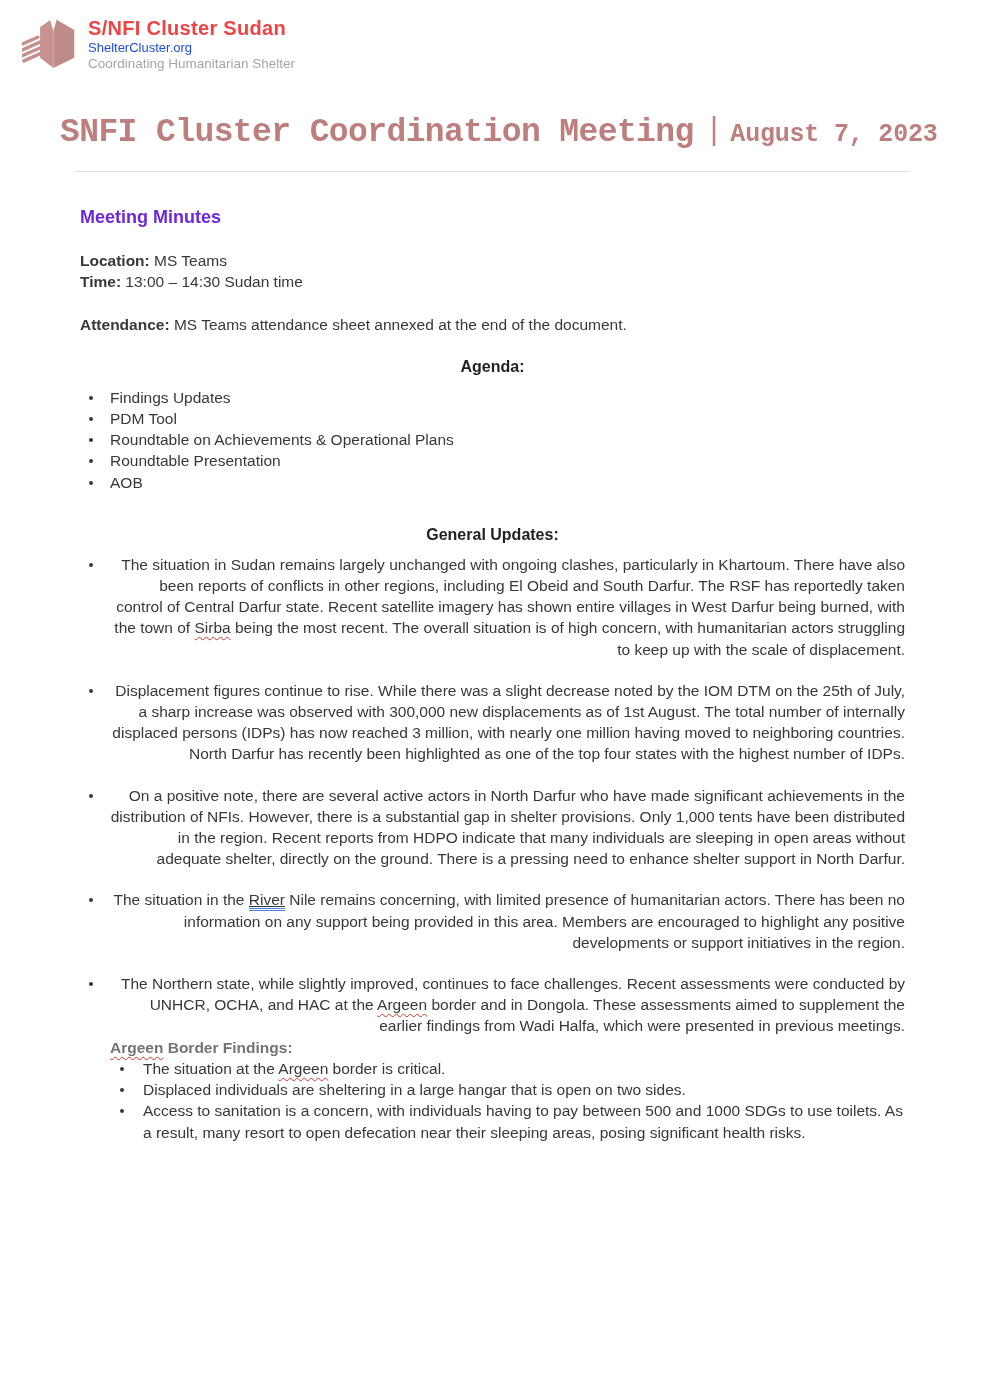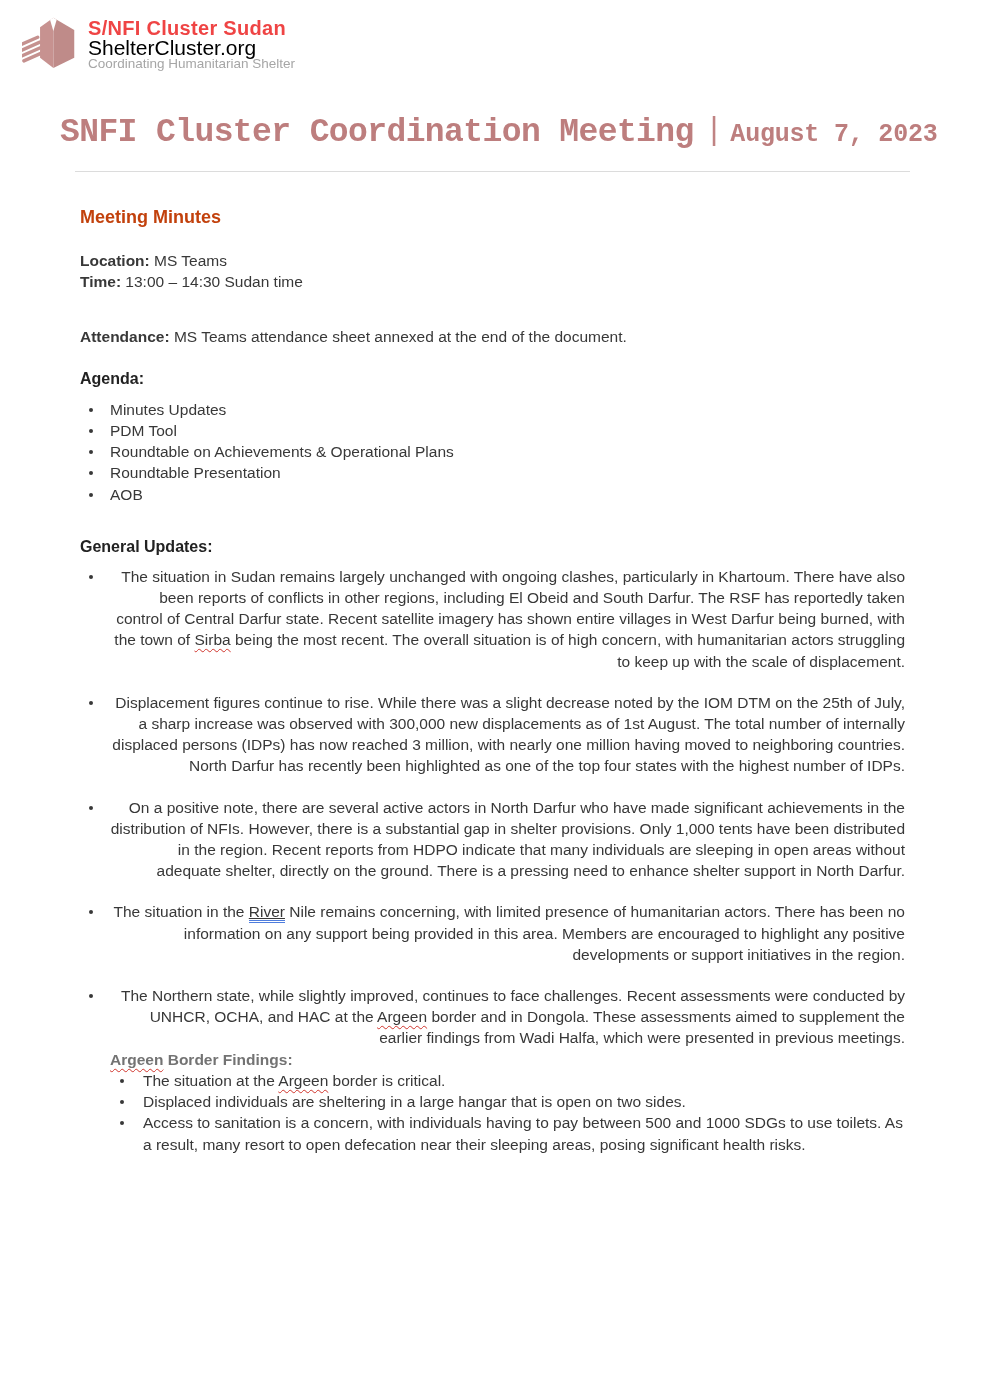--- a/index.html
+++ b/index.html
@@ -12,45 +12,45 @@
     line-height: 21.2px;
     color: #383838;
     overflow: hidden;
   }
 
   
   .logo-row { display: flex; align-items: center; gap: 9px; padding: 13px 0 0 22px; }
   .logo-icon { flex: 0 0 auto; }
   .logo-text { display: flex; flex-direction: column; }
   .logo-title { font-size: 20px; font-weight: 700; color: #ef4444; line-height: 22px; letter-spacing: 0.3px; }
-  .logo-site { font-size: 21px; color: #000000; line-height: 17px; }
+  .logo-site { font-size: 13px; color: #1d4ed8; line-height: 17px; }
   .logo-tagline { font-size: 13.5px; color: #a6a6a6; line-height: 16px; }
 
   
   .doc-title {
     margin: 36px 60px 0;
     text-align: center;
     color: #bd7e7e;
     font-weight: 700;
     line-height: 44px;
     white-space: nowrap;
     font-family: Liberation Mono, monospace;
   }
   .title-main { font-size: 33px; letter-spacing: -0.6px; }
   .title-sep  { font-size: 31px; font-weight: 400; color: #c08383; margin: 0 7px 0 11px; position: relative; top: -2px; }
   .title-date { font-size: 25px; letter-spacing: -0.2px; }
   .title-rule { border: none; border-top: 1px solid #dcdcdc; margin: 14px 75px 0; }
 
   
   .content { padding: 35px 80px 0 80px; }
 
-  .h-minutes { font-size: 18px; font-weight: 700; color: #c2410c; margin: 0 0 22px 0; line-height: 21px; }
+  .h-minutes { font-size: 18px; font-weight: 700; color: #6d28d9; margin: 0 0 22px 0; line-height: 21px; }
   .meta-line { margin: 0; }
-  .meta-line.spaced { margin-top: 33px; }
-  .h-section { font-size: 16px; font-weight: 700; color: #222; margin: 21px 0 10px 0; line-height: 21px; }
+  .meta-line.spaced { margin-top: 21px; }
+  .h-section { font-size: 16px; font-weight: 700; color: #222; margin: 21px 0 10px 0; line-height: 21px; text-align: center; }
   .h-section.big-gap { margin-top: 31px; margin-bottom: 9px; }
 
   ul { list-style: none; margin: 0; padding: 0; }
   li { position: relative; padding-left: 30px; margin: 0; }
   li::before {
     content: "";
     position: absolute;
     left: 9px; top: 9px;
     width: 4px; height: 4px;
     border-radius: 50%;
@@ -111,21 +111,21 @@
   <main class="content">
 
     <h2 class="h-minutes">Meeting Minutes</h2>
 
     <p class="meta-line"><span class="seg-bold">Location:</span><span> MS Teams</span></p>
     <p class="meta-line"><span class="seg-bold">Time:</span><span> 13:00 – 14:30 Sudan time</span></p>
     <p class="meta-line spaced"><span class="seg-bold">Attendance:</span><span> MS Teams attendance sheet annexed at the end of the document.</span></p>
 
     <h3 class="h-section">Agenda:</h3>
     <ul class="agenda-list">
-      <li><span>Minutes Updates</span></li>
+      <li><span>Findings Updates</span></li>
       <li><span>PDM Tool</span></li>
       <li><span>Roundtable on Achievements &amp; Operational Plans</span></li>
       <li><span>Roundtable Presentation</span></li>
       <li><span>AOB</span></li>
     </ul>
 
     <h3 class="h-section big-gap">General Updates:</h3>
     <ul class="bullet-list">
       <li><span>The situation in Sudan remains largely unchanged with ongoing clashes, particularly in Khartoum. There have also been reports of conflicts in other regions, including El Obeid and South Darfur. The RSF has reportedly taken control of Central Darfur state. Recent satellite imagery has shown entire villages in West Darfur being burned, with the town of </span><span class="seg-misspell">Sirba</span><span> being the most recent. The overall situation is of high concern, with humanitarian actors struggling to keep up with the scale of displacement.</span></li>
       <li><span>Displacement figures continue to rise. While there was a slight decrease noted by the IOM DTM on the 25th of July, a sharp increase was observed with 300,000 new displacements as of 1st August. The total number of internally displaced persons (IDPs) has now reached 3 million, with nearly one million having moved to neighboring countries. North Darfur has recently been highlighted as one of the top four states with the highest number of IDPs.</span></li>

